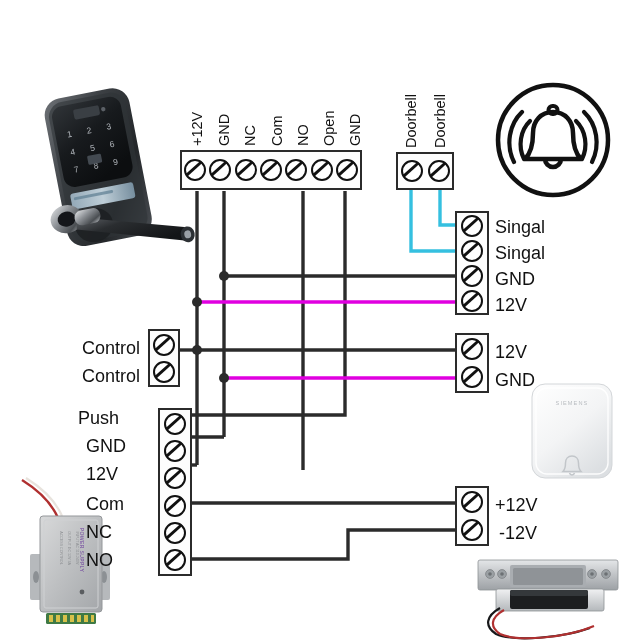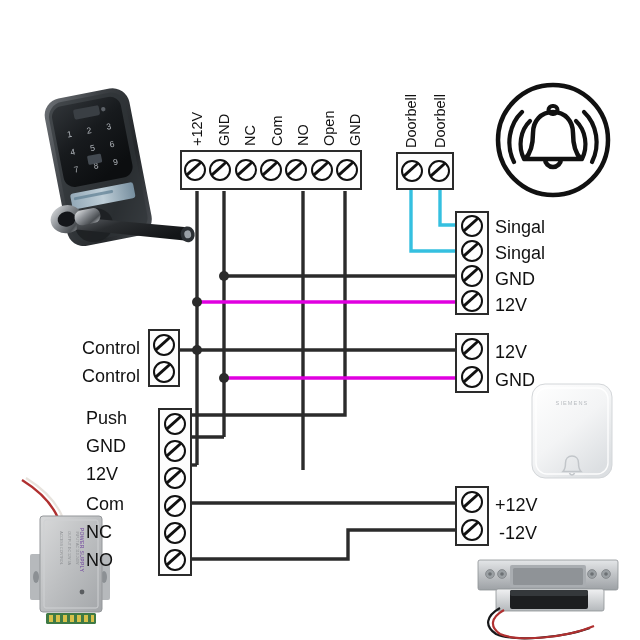--- a/index.html
+++ b/index.html
@@ -354,21 +354,21 @@
     <div class="screw">
         <i></i>
       </div>
     <div class="screw">
         <i></i>
       </div>
     <div class="screw">
         <i></i>
       </div>
   </div>
-  <div class="lab r" style="left:86px;top:409px;width:62px;">Push</div>
+  <div class="lab r" style="left:78px;top:409px;width:62px;">Push</div>
   <div class="lab r" style="left:86px;top:437px;width:62px;">GND</div>
   <div class="lab r" style="left:86px;top:465px;width:62px;">12V</div>
   <div class="lab r" style="left:86px;top:495px;width:62px;">Com</div>
   <div class="lab r" style="left:86px;top:523px;width:62px;">NC</div>
   <div class="lab r" style="left:86px;top:551px;width:62px;">NO</div>
 
   <div class="tblock vert" id="tb-str" style="left:455px;top:486px;width:34px;height:60px;">
     <div class="screw">
         <i></i>
       </div>

